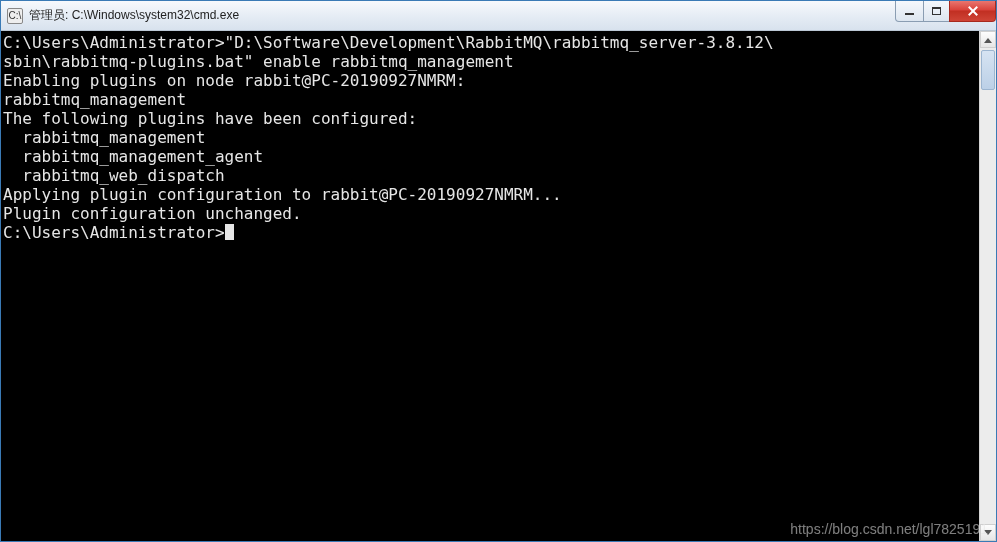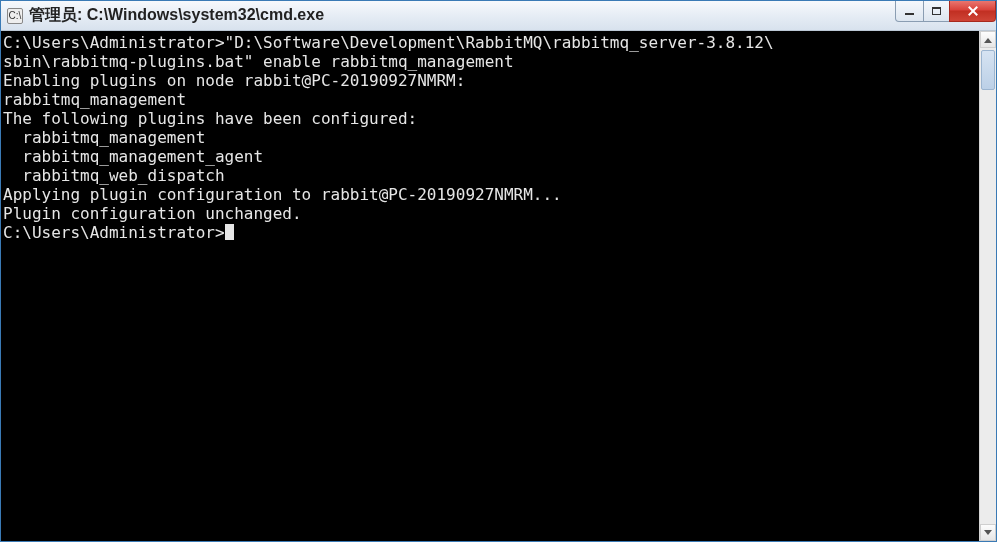--- a/index.html
+++ b/index.html
@@ -36,24 +36,23 @@
     display: flex;
     align-items: center;
     justify-content: center;
     font-size: 10px;
     color: #333;
     background: #eee;
     border: 1px solid #888;
     border-radius: 2px;
   }
   .titlebar-text {
-    font-size: 16px;
+    font-size: 12px;
     color: #222;
     white-space: nowrap;
-    font-weight: bold;
   }
   .window-controls {
     position: absolute;
     right: 0;
     top: 0;
     display: flex;
     height: 21px;
   }
   .winbtn {
     width: 29px;
@@ -183,13 +182,14 @@
         </div>
       <div class="track">
         <div class="thumb"></div>
       </div>
       <div class="arrow">
           <div class="arr-down"></div>
         </div>
     </div>
   </div>
 
+  <div class="watermark">https://blog.csdn.net/lgl7825191</div>
 </div>
 
 </body></html>

